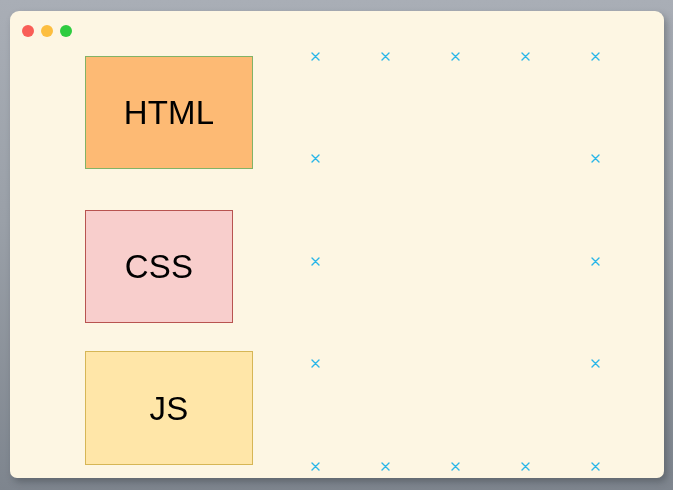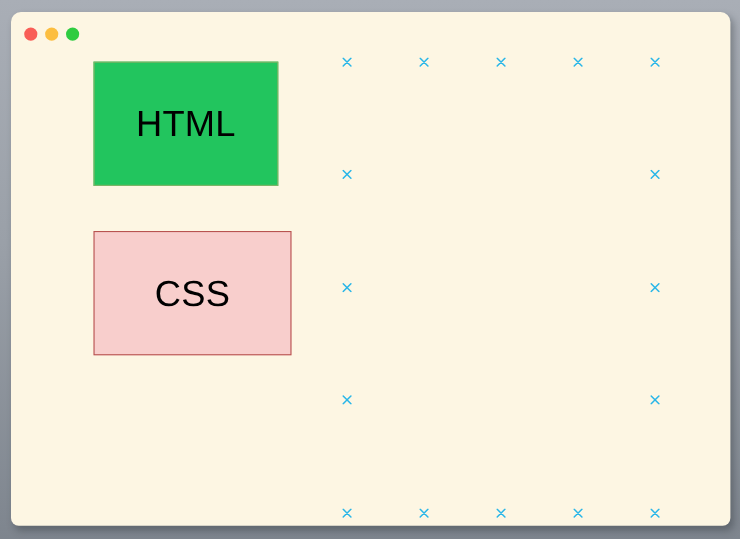--- a/index.html
+++ b/index.html
@@ -71,21 +71,21 @@
     letter-spacing: 0.2px;
     line-height: 1;
   }
 
   
   #box-html {
     left: 75px; top: 45px; width: 168px; height: 113px;
     background: #d5e8d4; border-color: #82b366;
   }
   #box-css {
-    left: 75px; top: 199px; width: 180px; height: 113px;
+    left: 75px; top: 199px; width: 148px; height: 113px;
     background: #f8cecc; border-color: #b85450;
   }
   #box-js {
     left: 75px; top: 340px; width: 168px; height: 114px;
     background: #ffe6a8; border-color: #d6b656;
   }
   #box-html .box-label,
   #box-css .box-label,
   #box-js .box-label { font-size: 33px; }
 
@@ -113,28 +113,31 @@
 <div id="stage">
 
   <div id="window">
 
     <div id="titlebar">
       <span class="dot close" style="background: rgb(249, 94, 87);"></span>
       <span class="dot minimize" style="background: rgb(252, 190, 64);"></span>
       <span class="dot maximize" style="background: rgb(46, 204, 64);"></span>
     </div>
 
-    <div class="box" id="box-html" style="background: #22c55e; border-color: rgb(130, 179, 102); align-items: center;">
+    <div class="box" id="box-html" style="background: #fdba74; border-color: rgb(130, 179, 102); align-items: center;">
       <span class="box-label">HTML</span>
     </div>
 
     <div class="box" id="box-css" style="background: rgb(248, 206, 204); border-color: rgb(184, 84, 80);">
       <span class="box-label">CSS</span>
     </div>
 
+    <div class="box" id="box-js" style="background: rgb(255, 230, 168); border-color: rgb(214, 182, 86);">
+      <span class="box-label">JS</span>
+    </div>
 
 
     <div id="handle-layer">
         <span class="handle" style="left: 305px; top: 45px;">
           <svg width="9" height="9" viewBox="0 0 9 9">
             <path d="M1 1 L8 8 M8 1 L1 8" stroke="#29b6e8" stroke-width="1.4" fill="none" stroke-linecap="round"></path>
           </svg>
         </span>
         <span class="handle" style="left: 305px; top: 455px;">
           <svg width="9" height="9" viewBox="0 0 9 9">

